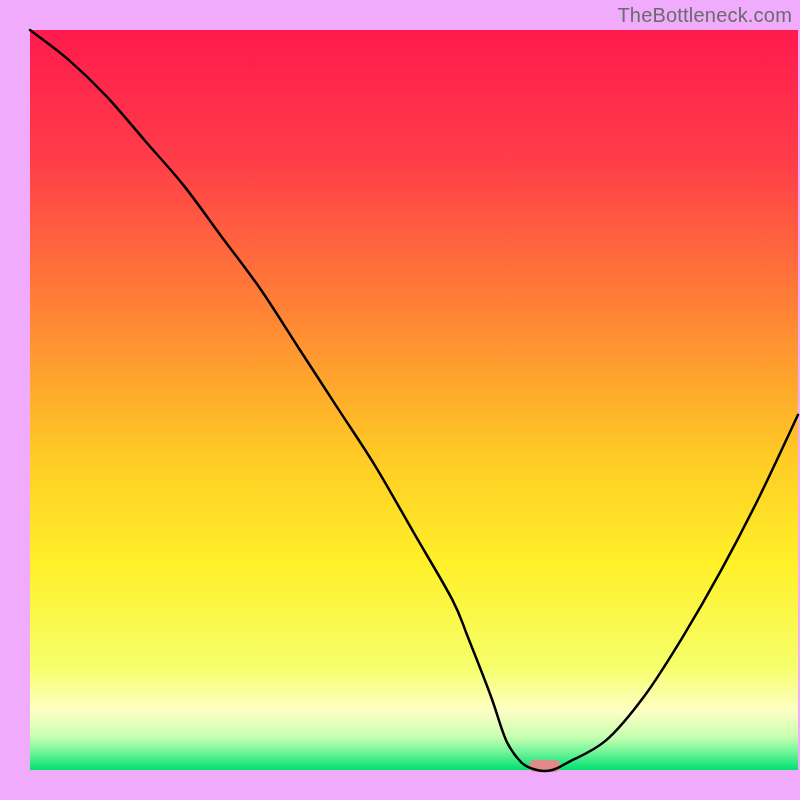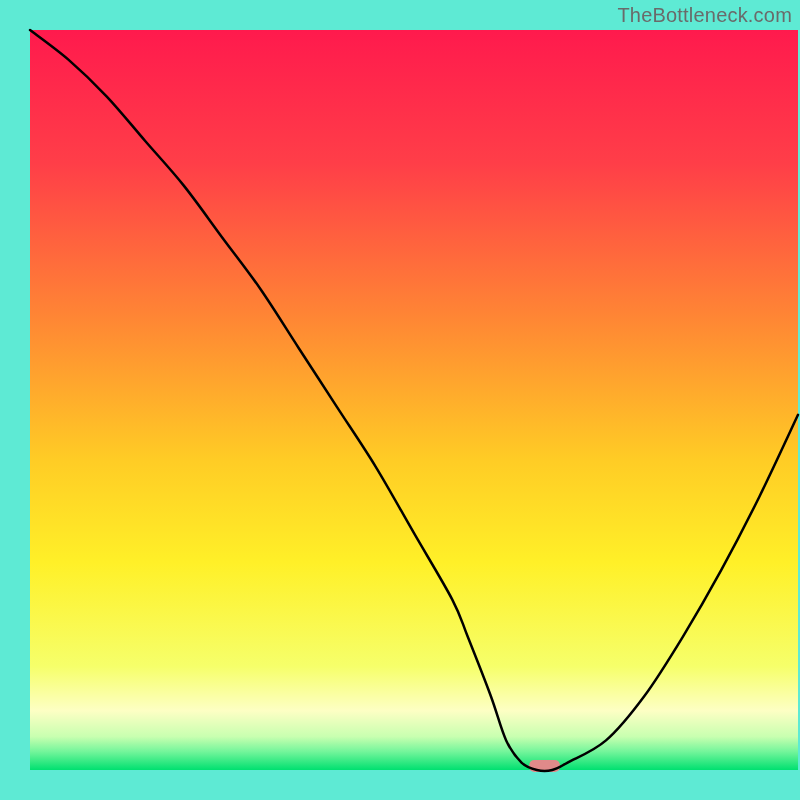--- a/index.html
+++ b/index.html
@@ -8,21 +8,21 @@
     width: 800px;
     height: 800px;
     overflow: hidden;
     background: #000;
     font-family: Arial, Helvetica, sans-serif;
   }
   .container {
     position: relative;
     width: 800px;
     height: 800px;
-    background: #5eead4;
+    background: #f0abfc;
   }
   .watermark {
     position: absolute;
     top: 4px;
     right: 8px;
     color: #6a6a6a;
     font-size: 20px;
     font-weight: 500;
     letter-spacing: 0.2px;
     z-index: 10;

